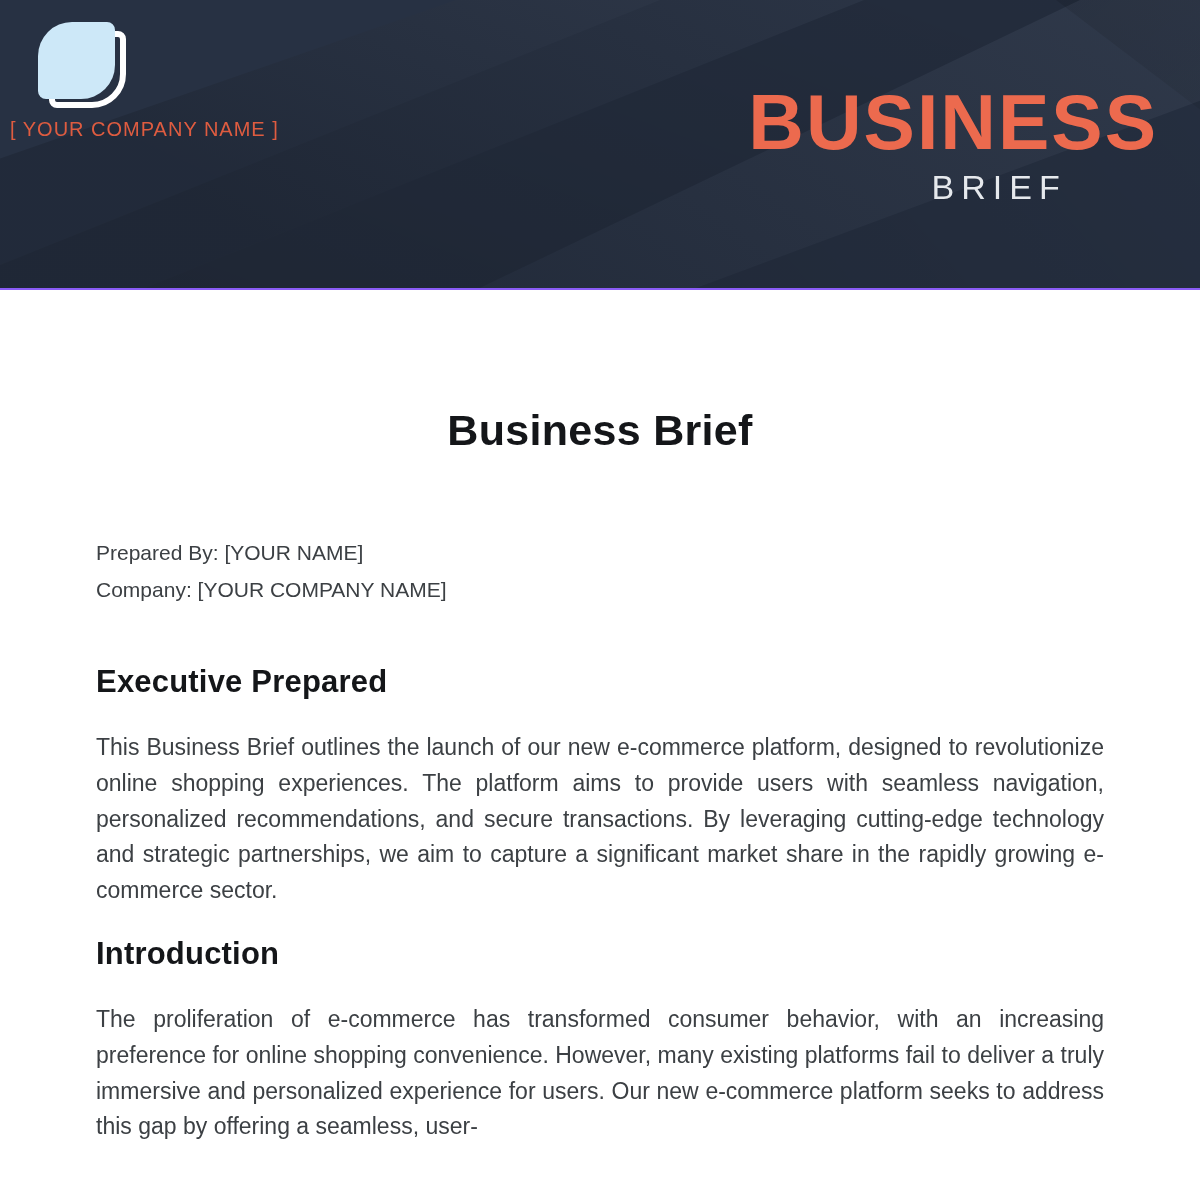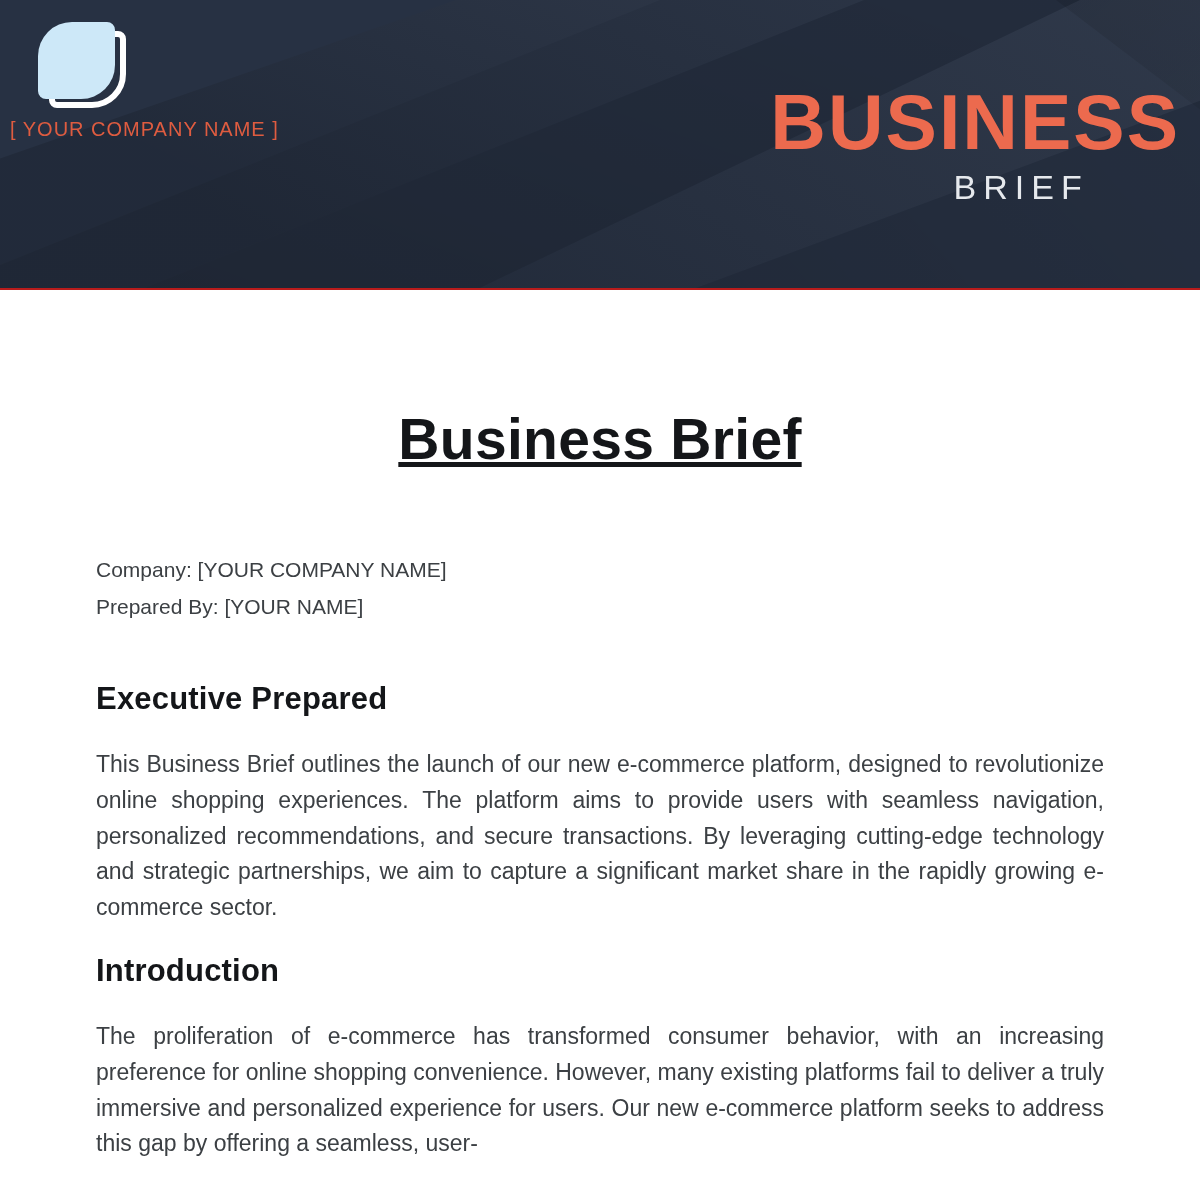--- a/index.html
+++ b/index.html
@@ -17,21 +17,21 @@
     width: 1200px; height: 1200px;
     position: relative; overflow: hidden;
     background: #ffffff;
     font-family: "Liberation Sans", sans-serif;
   }
 
   
   .hdr {
     position: relative; width: 100%; height: 290px;
     background: var(--header_bg);
-    border-bottom: 2px solid #b91c1c;
+    border-bottom: 2px solid #8b5cf6;
     overflow: hidden;
   }
   .facet { position: absolute; inset: 0; }
   .facet.f1 {
     clip-path: polygon(0 55%, 38% 0, 55% 0, 0 92%);
     background: linear-gradient(205deg, rgba(255,255,255,0.05) 0%, rgba(0,0,0,0.14) 75%);
   }
   .facet.f2 {
     clip-path: polygon(0 92%, 55% 0, 72% 0, 12% 100%, 0 100%);
     background: linear-gradient(210deg, rgba(255,255,255,0.03) 0%, rgba(0,0,0,0.20) 80%);
@@ -66,45 +66,44 @@
     border-radius: 34px 8px 34px 8px;
   }
   .company-name {
     position: absolute; left: 10px; top: 118px;
     font-size: 20px; letter-spacing: 1px; font-weight: 500;
     color: var(--company_name_orange);
     white-space: nowrap;
   }
 
   
-  .wordmark { position: absolute; top: 84px; right: 20px; text-align: right; }
+  .wordmark { position: absolute; top: 84px; right: 42px; text-align: right; }
   .wm-business {
     font-size: 77px; line-height: 1; font-weight: 800;
     letter-spacing: 2px;
     color: var(--accent_orange);
     white-space: nowrap;
   }
   .wm-brief {
     margin-top: 9px;
     font-size: 34px; line-height: 1; font-weight: 500;
     letter-spacing: 7px;
     color: var(--brief_text);
     text-align: center;
     position: relative; left: 46px;
   }
 
   
   .main { padding: 0 96px; }
   .doc-title {
     margin: 116px 0 0 0;
     text-align: center;
-    font-size: 57px; font-weight: 700;
+    font-size: 43px; font-weight: 700;
     color: var(--heading_text);
     letter-spacing: 0.3px;
-    text-decoration: underline;
   }
   .meta {
     margin-top: 80px;
     font-size: 21px; line-height: 36.5px;
     color: var(--body_text);
   }
   .sec-heading {
     margin: 56px 0 0 0;
     font-size: 31px; font-weight: 700;
     color: var(--heading_text);
@@ -141,22 +140,22 @@
     <div class="wordmark">
       <div class="wm-business">BUSINESS</div>
       <div class="wm-brief">BRIEF</div>
     </div>
   </div>
 
   <div class="main">
     <h1 class="doc-title">Business Brief</h1>
 
     <div class="meta">
+      <div>Prepared By: [YOUR NAME]</div>
       <div>Company: [YOUR COMPANY NAME]</div>
-      <div>Prepared By: [YOUR NAME]</div>
     </div>
 
     <div class="section-executive-summary">
       <h2 class="sec-heading">Executive Prepared</h2>
       <p class="sec-body">This Business Brief outlines the launch of our new e-commerce platform, designed to revolutionize online shopping experiences. The platform aims to provide users with seamless navigation, personalized recommendations, and secure transactions. By leveraging cutting-edge technology and strategic partnerships, we aim to capture a significant market share in the rapidly growing e-commerce sector.</p>
     </div>
 
     <div class="section-introduction">
       <h2 class="sec-heading">Introduction</h2>
       <p class="sec-body">The proliferation of e-commerce has transformed consumer behavior, with an increasing preference for online shopping convenience. However, many existing platforms fail to deliver a truly immersive and personalized experience for users. Our new e-commerce platform seeks to address this gap by offering a seamless, user-</p>

